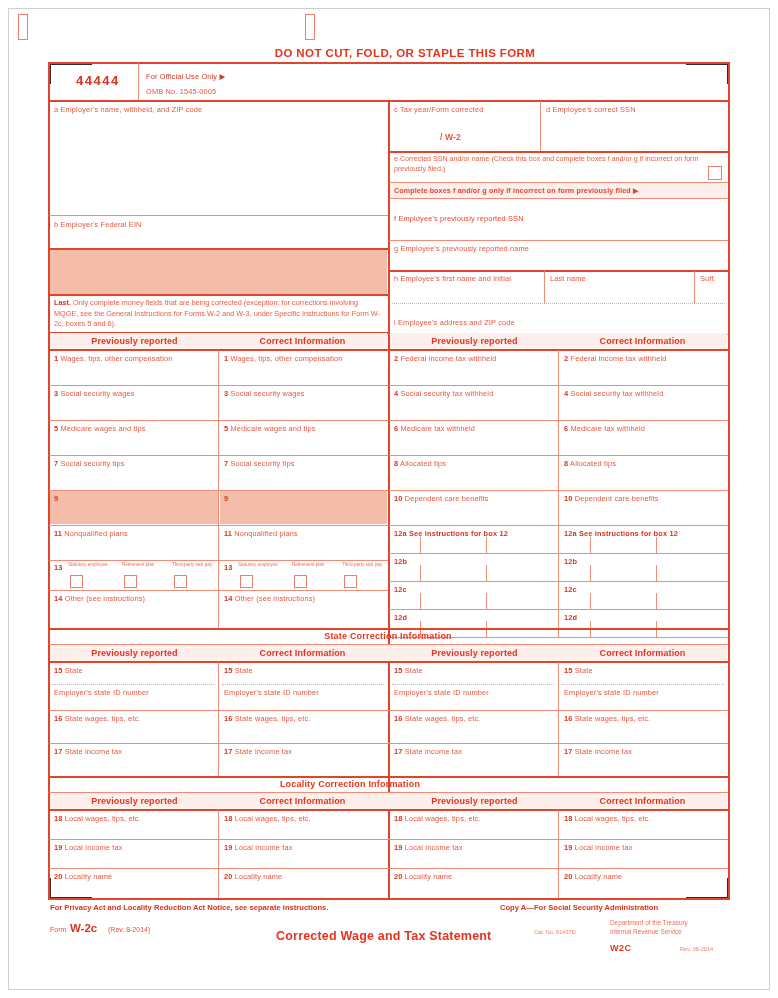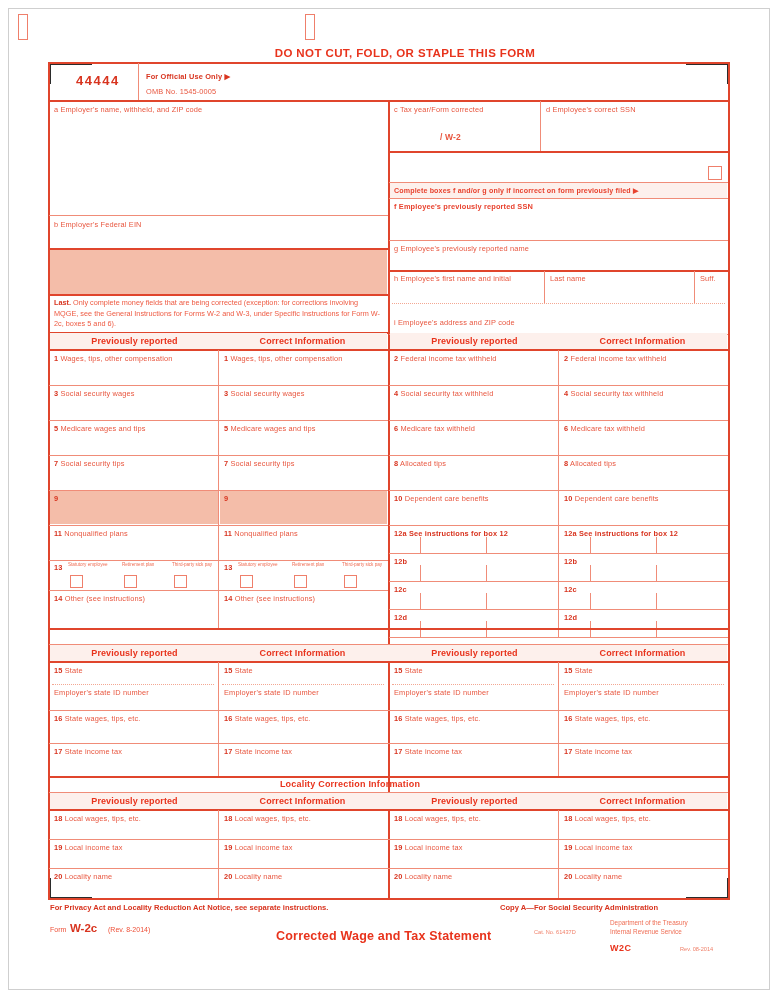--- a/index.html
+++ b/index.html
@@ -71,21 +71,21 @@
     <div class="corner" style="right:0px;bottom:0px;width:44px;height:3px;"></div>
     <div class="corner" style="right:0px;bottom:0px;width:3px;height:22px;"></div>
 
     <div class="hline thick" style="left:0;top:0;width:682px;"></div>
     <div class="hline thick" style="left:0;top:836px;width:682px;"></div>
     <div class="vline thick" style="left:0;top:0;height:837px;"></div>
     <div class="vline thick" style="left:680px;top:0;height:837px;"></div>
 
     <div class="voidnum" style="left:28px;top:11px;">44444</div>
     <div class="vline" style="left:90px;top:1px;height:37px;"></div>
-    <div class="lbl" style="position:absolute;left:98px;top:10px;font-weight:bold;color:#d8341f;">For Official Use Only ▶</div>
+    <div class="lbl" style="position:absolute;left:98px;top:10px;font-weight:normal;color:#d8341f;">For Official Use Only ▶</div>
     <div class="lbl" style="position:absolute;left:98px;top:25px;">OMB No. 1545-0005</div>
     <div class="hline thick" style="left:0;top:38px;width:682px;"></div>
 
     <div class="vline thick" style="left:340px;top:38px;height:798px;"></div>
 
     <div class="lbl" style="position:absolute;left:6px;top:43px;">a  Employer's name, withheld, and ZIP code</div>
     <div class="hline" style="left:1px;top:153px;width:339px;"></div>
 
     <div class="lbl" style="position:absolute;left:6px;top:158px;">b  Employer's Federal EIN</div>
     <div class="hline thick" style="left:1px;top:186px;width:339px;"></div>
@@ -95,28 +95,29 @@
 
     <div class="note" style="left:6px;top:236px;width:330px;"><b>Last.</b><span> Only complete money fields that are being corrected (exception: for corrections involving MQGE, see the General Instructions for Forms W-2 and W-3, under Specific Instructions for Form W-2c, boxes 5 and 6).</span></div>
     <div class="hline thick" style="left:1px;top:270px;width:339px;"></div>
 
     <div class="lbl" style="position:absolute;left:346px;top:43px;">c  Tax year/Form corrected</div>
     <div class="lbl" style="position:absolute;left:392px;top:70px;font-size:8.5px;font-weight:bold;color:#e8563f;">/ W-2</div>
     <div class="vline" style="left:492px;top:39px;height:50px;"></div>
     <div class="lbl" style="position:absolute;left:498px;top:43px;">d  Employee's correct SSN</div>
     <div class="hline thick" style="left:341px;top:89px;width:339px;"></div>
 
+    <div class="note" style="left:346px;top:93px;width:312px;line-height:9.5px;font-size:7.1px;">e  Corrected SSN and/or name (Check this box and complete boxes f and/or g if incorrect on form previously filed.)</div>
     <div class="chk" style="left:660px;top:104px;width:12px;height:12px;"></div>
     <div class="hline" style="left:341px;top:120px;width:339px;"></div>
 
     <div class="hdrband" style="left:342px;top:121px;width:337px;height:15px;"></div>
     <div class="lbl" style="position:absolute;left:346px;top:124px;font-size:7.1px;font-weight:bold;color:#e8422e;">Complete boxes f and/or g only if incorrect on form previously filed ▶</div>
     <div class="hline" style="left:341px;top:136px;width:339px;"></div>
 
-    <div class="lbl" style="position:absolute;left:346px;top:140px;font-weight:bold;color:#e8422e;">f  Employee's previously reported SSN</div>
+    <div class="lbl" style="position:absolute;left:346px;top:152px;font-weight:normal;color:#e8422e;">f  Employee's previously reported SSN</div>
     <div class="hline" style="left:341px;top:178px;width:339px;"></div>
 
     <div class="lbl" style="position:absolute;left:346px;top:182px;">g  Employee's previously reported name</div>
     <div class="hline thick" style="left:341px;top:208px;width:339px;"></div>
 
     <div class="lbl" style="position:absolute;left:346px;top:212px;">h  Employee's first name and initial</div>
     <div class="vline" style="left:496px;top:209px;height:32px;"></div>
     <div class="lbl" style="position:absolute;left:502px;top:212px;">Last name</div>
     <div class="vline" style="left:646px;top:209px;height:32px;"></div>
     <div class="lbl" style="position:absolute;left:652px;top:212px;">Suff.</div>
@@ -219,20 +220,21 @@
         <div style="position: absolute; left: 294px; top: 500px; width: 46px; font-size: 4.6px; color: rgb(239, 110, 85); line-height: 5.6px;">Third-party sick pay</div>
         <div class="chk" style="left: 296px; top: 513px; width: 11px; height: 11px;"></div>
         <div class="hline" style="left: 1px; top: 498px; width: 339px;"></div>
         <div class="hline" style="left: 1px; top: 528px; width: 339px;"></div>
         <div class="lbl" style="position: absolute; left: 6px; top: 532px;"><span class="num">14</span><span>  Other (see instructions)</span></div>
         <div class="lbl" style="position: absolute; left: 176px; top: 532px;"><span class="num">14</span><span>  Other (see instructions)</span></div>
         <div class="vline" style="left: 170px; top: 498px; height: 68px;"></div>
       </div>
 
     <div class="hline thick" style="left:1px;top:566px;width:679px;"></div>
+    <div class="secthead" style="left:0px;top:569px;width:680px;text-align:center;">State Correction Information</div>
     <div class="hline" style="left:1px;top:582px;width:679px;"></div>
 
     <div class="hdrband" style="left:2px;top:583px;width:677px;height:16px;"></div>
     <div class="colhead" style="left:4px;top:586px;width:165px;">Previously reported</div>
     <div class="colhead" style="left:172px;top:586px;width:165px;">Correct Information</div>
     <div class="colhead" style="left:344px;top:586px;width:165px;">Previously reported</div>
     <div class="colhead" style="left:512px;top:586px;width:165px;">Correct Information</div>
     <div class="hline thick" style="left:1px;top:599px;width:679px;"></div>
 
     <div class="vline" style="left:170px;top:600px;height:114px;"></div>

